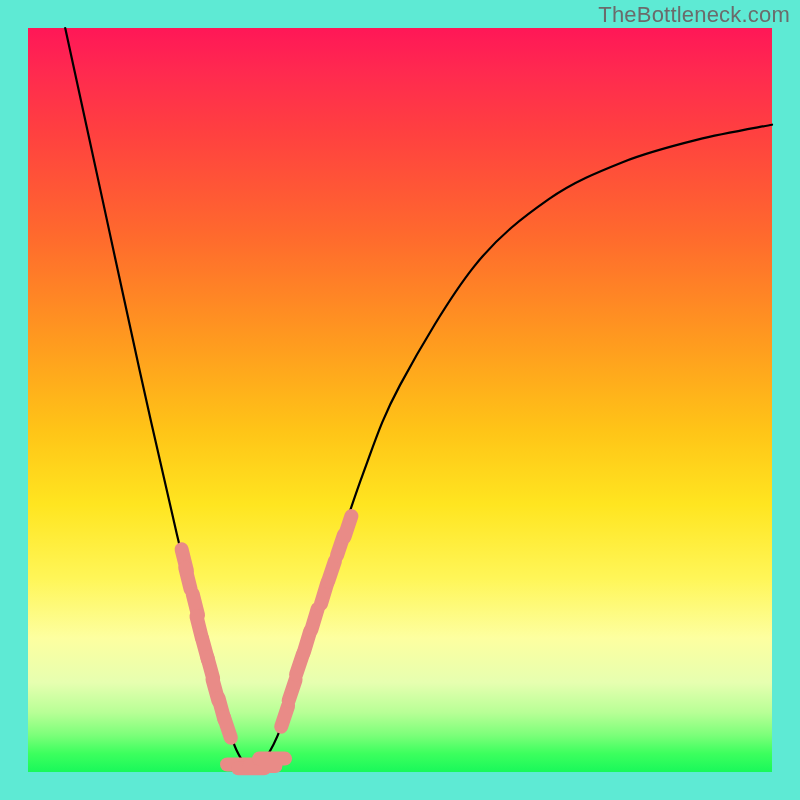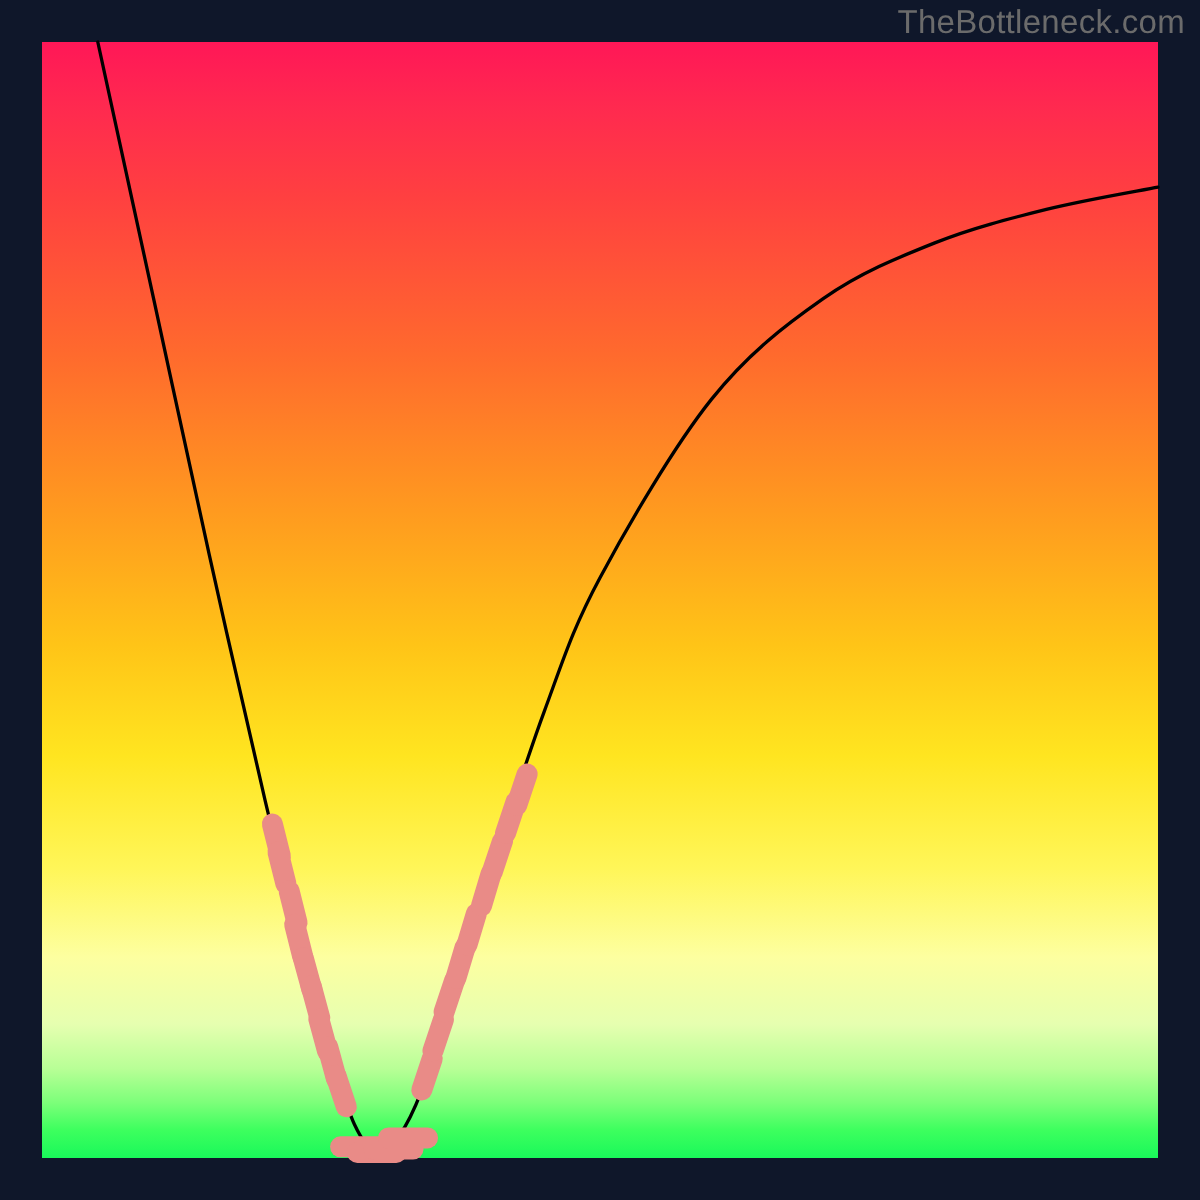--- a/index.html
+++ b/index.html
@@ -8,21 +8,21 @@
     width: 800px;
     height: 800px;
     overflow: hidden;
     background: #000;
     font-family: Arial, Helvetica, sans-serif;
   }
   .frame {
     position: relative;
     width: 800px;
     height: 800px;
-    background: #0f172a;
+    background: #5eead4;
   }
   .plot-area {
     position: absolute;
     left: 28px;
     top: 28px;
     width: 744px;
     height: 744px;
     
     background: linear-gradient(
       to bottom,

